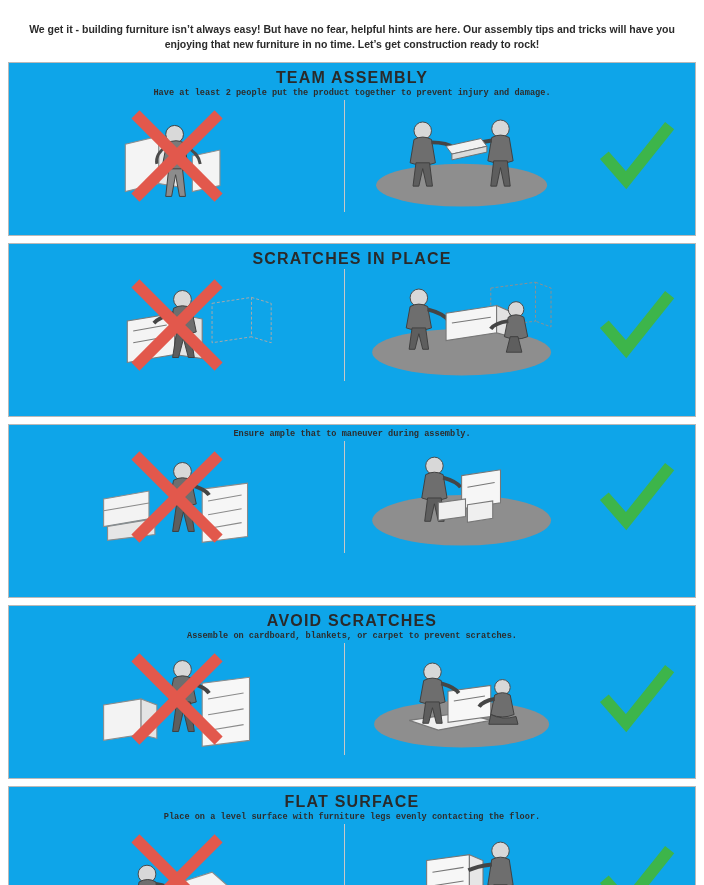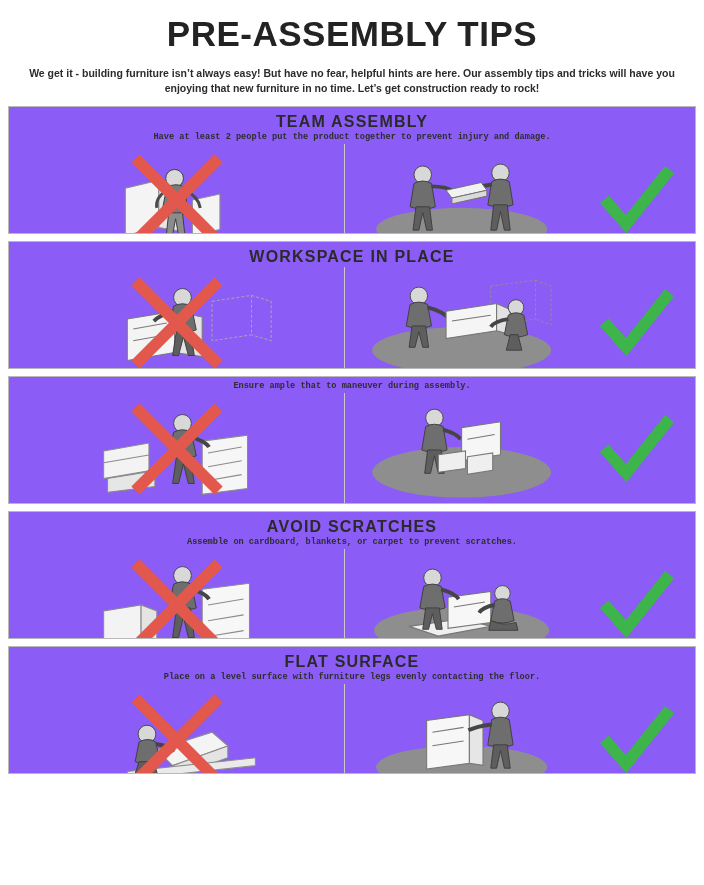--- a/index.html
+++ b/index.html
@@ -36,24 +36,24 @@
     margin: 12px auto 10px auto;
     width: 660px;
   }
   .sections {
     display: flex;
     flex-direction: column;
     gap: 7px;
   }
   .section {
     border: 1px solid #b9b9b9;
-    background: #8b5cf6;
+    background: #0ea5e9;
     padding: 4px 0 0 0;
     position: relative;
-    height: 128px;
+    height: 174px;
     overflow: hidden;
   }
   .sec-head {
     text-align: center;
   }
   .sec-title {
     font-size: 16px;
     font-weight: bold;
     letter-spacing: 1.2px;
     color: #2a2a2a;
@@ -100,21 +100,20 @@
   .check {
     width: 78px; height: 70px;
   }
   .check svg { width: 100%; height: 100%; }
 </style>
 </head>
 <body>
 
 <div class="page">
 
-  <div class="title">PRE-ASSEMBLY TIPS</div>
   <div class="intro">We get it - building furniture isn’t always easy! But have no fear, helpful hints are here. Our assembly tips and tricks will have you enjoying that new furniture in no time. Let’s get construction ready to rock!</div>
 
   <div class="sections">
 
     <div class="section">
       <div class="sec-head">
         <div class="sec-title">TEAM ASSEMBLY</div>
         <div class="sec-sub">Have at least 2 people put the product together to prevent injury and damage.</div>
       </div>
       <div class="panels">
@@ -174,21 +173,21 @@
               <polyline points="8,44 36,76 92,6" fill="none" stroke="#3db54a" stroke-width="15" stroke-linecap="butt" stroke-linejoin="miter"></polyline>
             </svg>
           </div>
 
         </div>
       </div>
     </div>
 
     <div class="section">
       <div class="sec-head">
-        <div class="sec-title">WORKSPACE IN PLACE</div>
+        <div class="sec-title">SCRATCHES IN PLACE</div>
       </div>
       <div class="panels">
         <div class="panel wrong">
           <div class="art">
             <svg viewBox="0 0 340 112" preserveAspectRatio="xMidYMid meet">
               <g stroke="#a9a9a9" fill="none" stroke-width="1" stroke-dasharray="3 2">
                 <path d="M206 34 L246 28 L246 68 L206 74 Z"></path>
                 <path d="M246 28 L266 34 L266 74 L246 68"></path>
               </g>
               <g stroke="#7b7b7b" fill="#f4f4f4" stroke-width="1.1">

